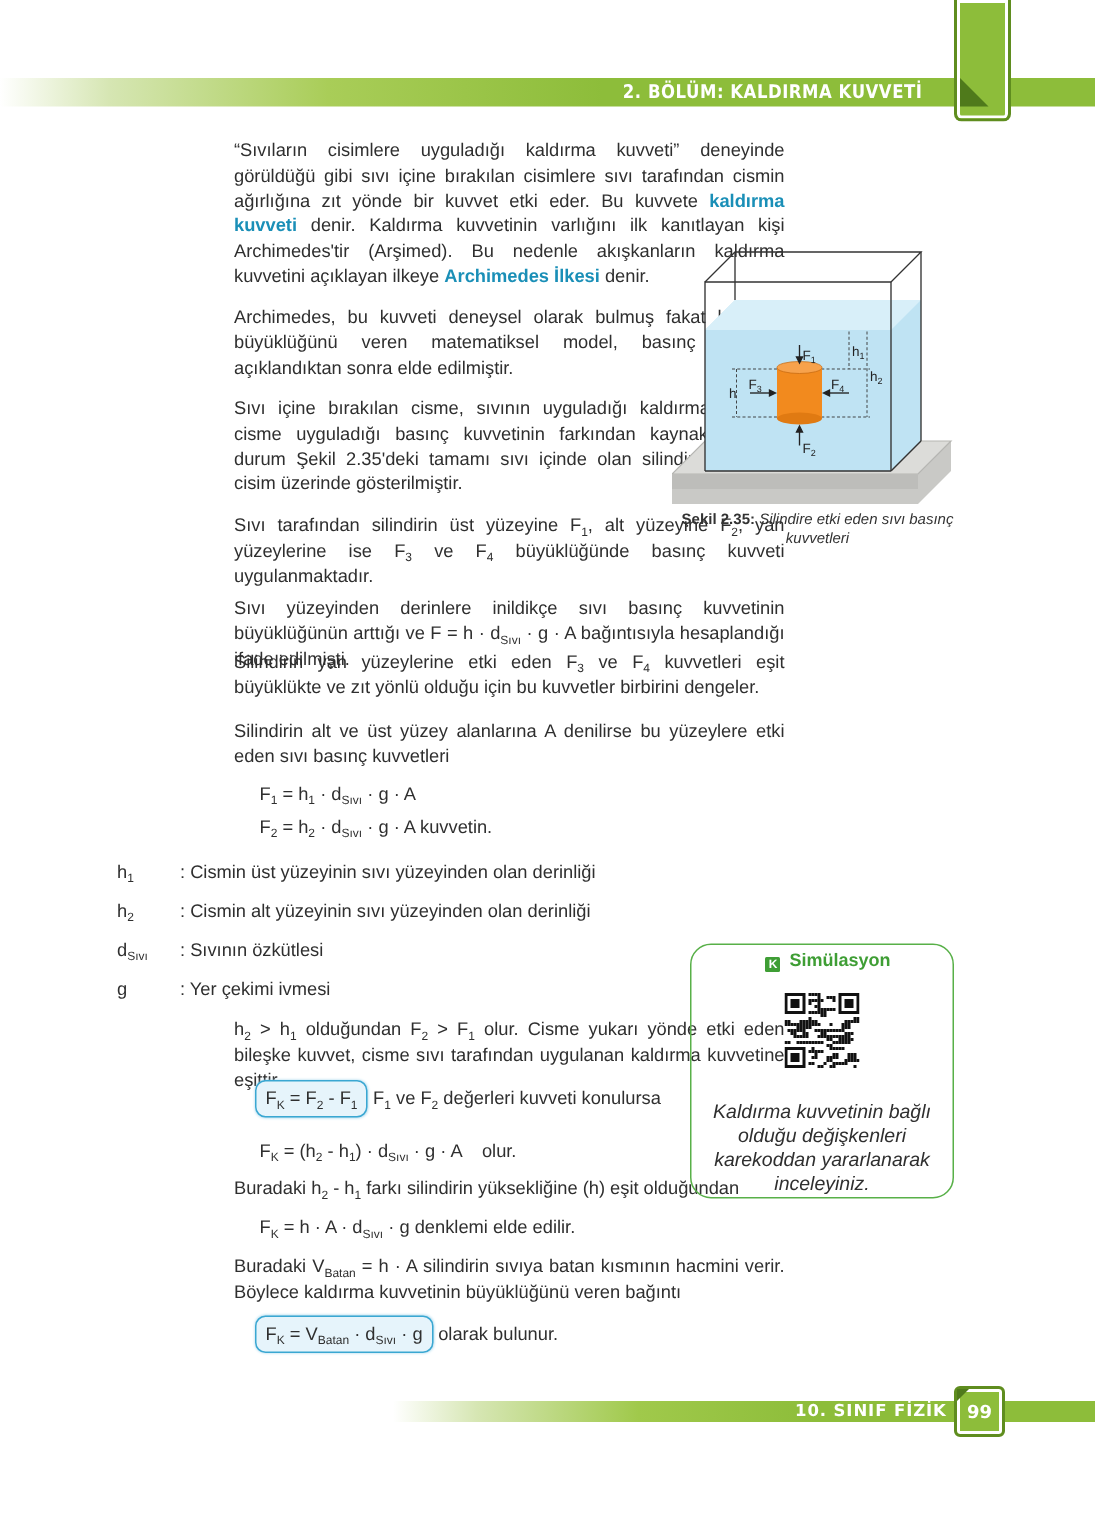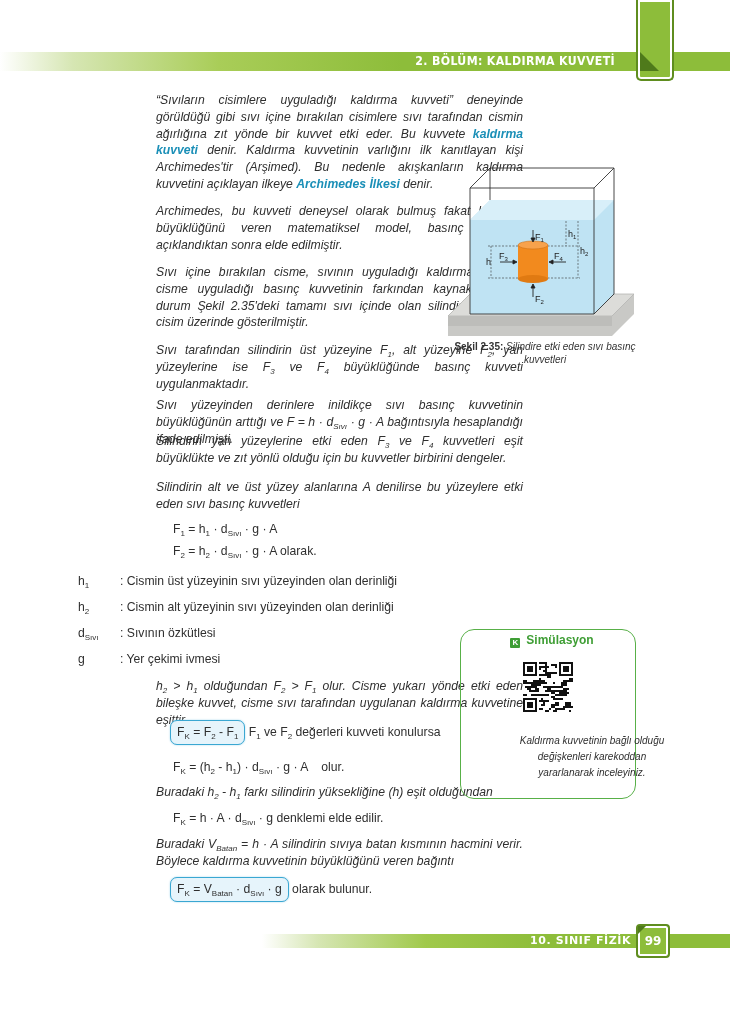--- a/index.html
+++ b/index.html
@@ -23,21 +23,21 @@
                letter-spacing:0.6px; font-family:"DejaVu Sans", sans-serif; line-height:14px; }
   .ftr-tab { position:absolute; left:636px; top:924px; width:34px; height:34px; background:#8dbd3a;
              border:2px solid #5f8d1f; border-radius:4px; box-shadow:inset 0 0 0 2px #ffffff;
              color:#ffffff; font-weight:bold; font-size:12px; font-family:"DejaVu Sans", sans-serif;
              display:flex; align-items:center; justify-content:center; box-sizing:border-box; }
   .ftr-tab-tri { position:absolute; left:638px; top:926px; width:0; height:0;
                  border-top:8px solid #4f7a1b; border-right:8px solid transparent; }
 
   
   .col { position:absolute; left:78px; width:367px; font-size:12.2px; line-height:16.8px; color:#2f2f2f; }
-  .p { position:absolute; left:78px; width:367px; margin:0; text-align:justify;font-style:italic; }
+  .p { position:absolute; left:78px; width:367px; margin:0; text-align:justify; }
   .hl { color:#1a8fb7; font-weight:bold; }
   sub { font-size:8px; vertical-align:-3px; line-height:0; }
   .eq { position:absolute; left:95px; }
   .defs .k { position:absolute; left:78px; }
   .box { display:inline-block; border:1.5px solid #3aa7d2; background:#e6f4fb; border-radius:7px;
          padding:3px 6px; box-shadow:0 0 2px #9fd3ea; }
 
   
   .fig { position:absolute; left:448px; top:164px; width:190px; height:172px; }
   .caption { position:absolute; left:450px; top:340px; width:190px; text-align:center; font-size:10px; line-height:13px; color:#333; }
@@ -45,21 +45,21 @@
   .caption i { font-style:italic;margin-top:29px; }
 
   
   .sim { position:absolute; left:460px; top:629px; width:176px; height:170px; border:1.5px solid #58b048;
          border-radius:14px; box-sizing:border-box; }
   .sim-head { position:absolute; left:4px; top:3px; width:100%; text-align:center; color:#3f9e35; font-weight:bold; font-size:12px; }
   .sim-icon { display:inline-block; width:10px; height:10px; background:#3f9e35; color:#fff; font-size:8px;
               line-height:10px; text-align:center; border-radius:1px; margin-right:6px; vertical-align:-1px; }
   .qr { position:absolute; left:62px; top:32px; width:50px; height:50px; }
   .sim-text { position:absolute; left:4px; top:103px; width:166px; text-align:center; font-style:italic;
-              font-size:10px; line-height:16px; color:#2f2f2f;margin-left:44px; }
+              font-size:13px; line-height:16px; color:#2f2f2f; }
 </style>
 </head>
 <body>
 
 <div class="hdr-band"></div>
 <div class="hdr-tab"></div>
 <div class="hdr-tab-tri"></div>
 <div class="hdr-title">2. BÖLÜM: KALDIRMA KUVVETİ</div>
 
 <div class="col">
@@ -72,21 +72,21 @@
   <p class="p" style="top:342px"><span>Sıvı tarafından silindirin üst yüzeyine F</span><sub>1</sub><span>, alt yüzeyine F</span><sub>2</sub><span>, yan yüzeylerine ise F</span><sub>3</sub><span> ve F</span><sub>4</sub><span> büyüklüğünde basınç kuvveti uygulanmaktadır.</span></p>
 
   <p class="p" style="top:397px"><span>Sıvı yüzeyinden derinlere inildikçe sıvı basınç kuvvetinin büyüklüğünün arttığı ve F = h · d</span><sub>Sıvı</sub><span> · g · A bağıntısıyla hesaplandığı ifade edilmişti.</span></p>
 
   <p class="p" style="top:433px"><span>Silindirin yan yüzeylerine etki eden F</span><sub>3</sub><span> ve F</span><sub>4</sub><span> kuvvetleri eşit büyüklükte ve zıt yönlü olduğu için bu kuvvetler birbirini dengeler.</span></p>
 
   <p class="p" style="top:479px">Silindirin alt ve üst yüzey alanlarına A denilirse bu yüzeylere etki eden sıvı basınç kuvvetleri</p>
 
   <div class="eq" style="top:521px"><span>F</span><sub>1</sub><span> = h</span><sub>1</sub><span> · d</span><sub>Sıvı</sub><span> · g · A</span></div>
 
-  <div class="eq" style="top:543px"><span>F</span><sub>2</sub><span> = h</span><sub>2</sub><span> · d</span><sub>Sıvı</sub><span> · g · A olarak.</span></div>
+  <div class="eq" style="top:543px"><span>F</span><sub>2</sub><span> = h</span><sub>2</sub><span> · d</span><sub>Sıvı</sub><span> · g · A kuvvetin.</span></div>
 
   <div class="defs">
     <div style="position:absolute;top:573px">
       <span class="k" style="position:absolute;left:0"><span>h</span><sub>1</sub></span>
       <span style="position:absolute;left:42px;white-space:nowrap">: Cismin üst yüzeyinin sıvı yüzeyinden olan derinliği</span>
     </div>
     <div style="position:absolute;top:599px">
       <span style="position:absolute;left:0"><span>h</span><sub>2</sub></span>
       <span style="position:absolute;left:42px;white-space:nowrap">: Cismin alt yüzeyinin sıvı yüzeyinden olan derinliği</span>
     </div>

